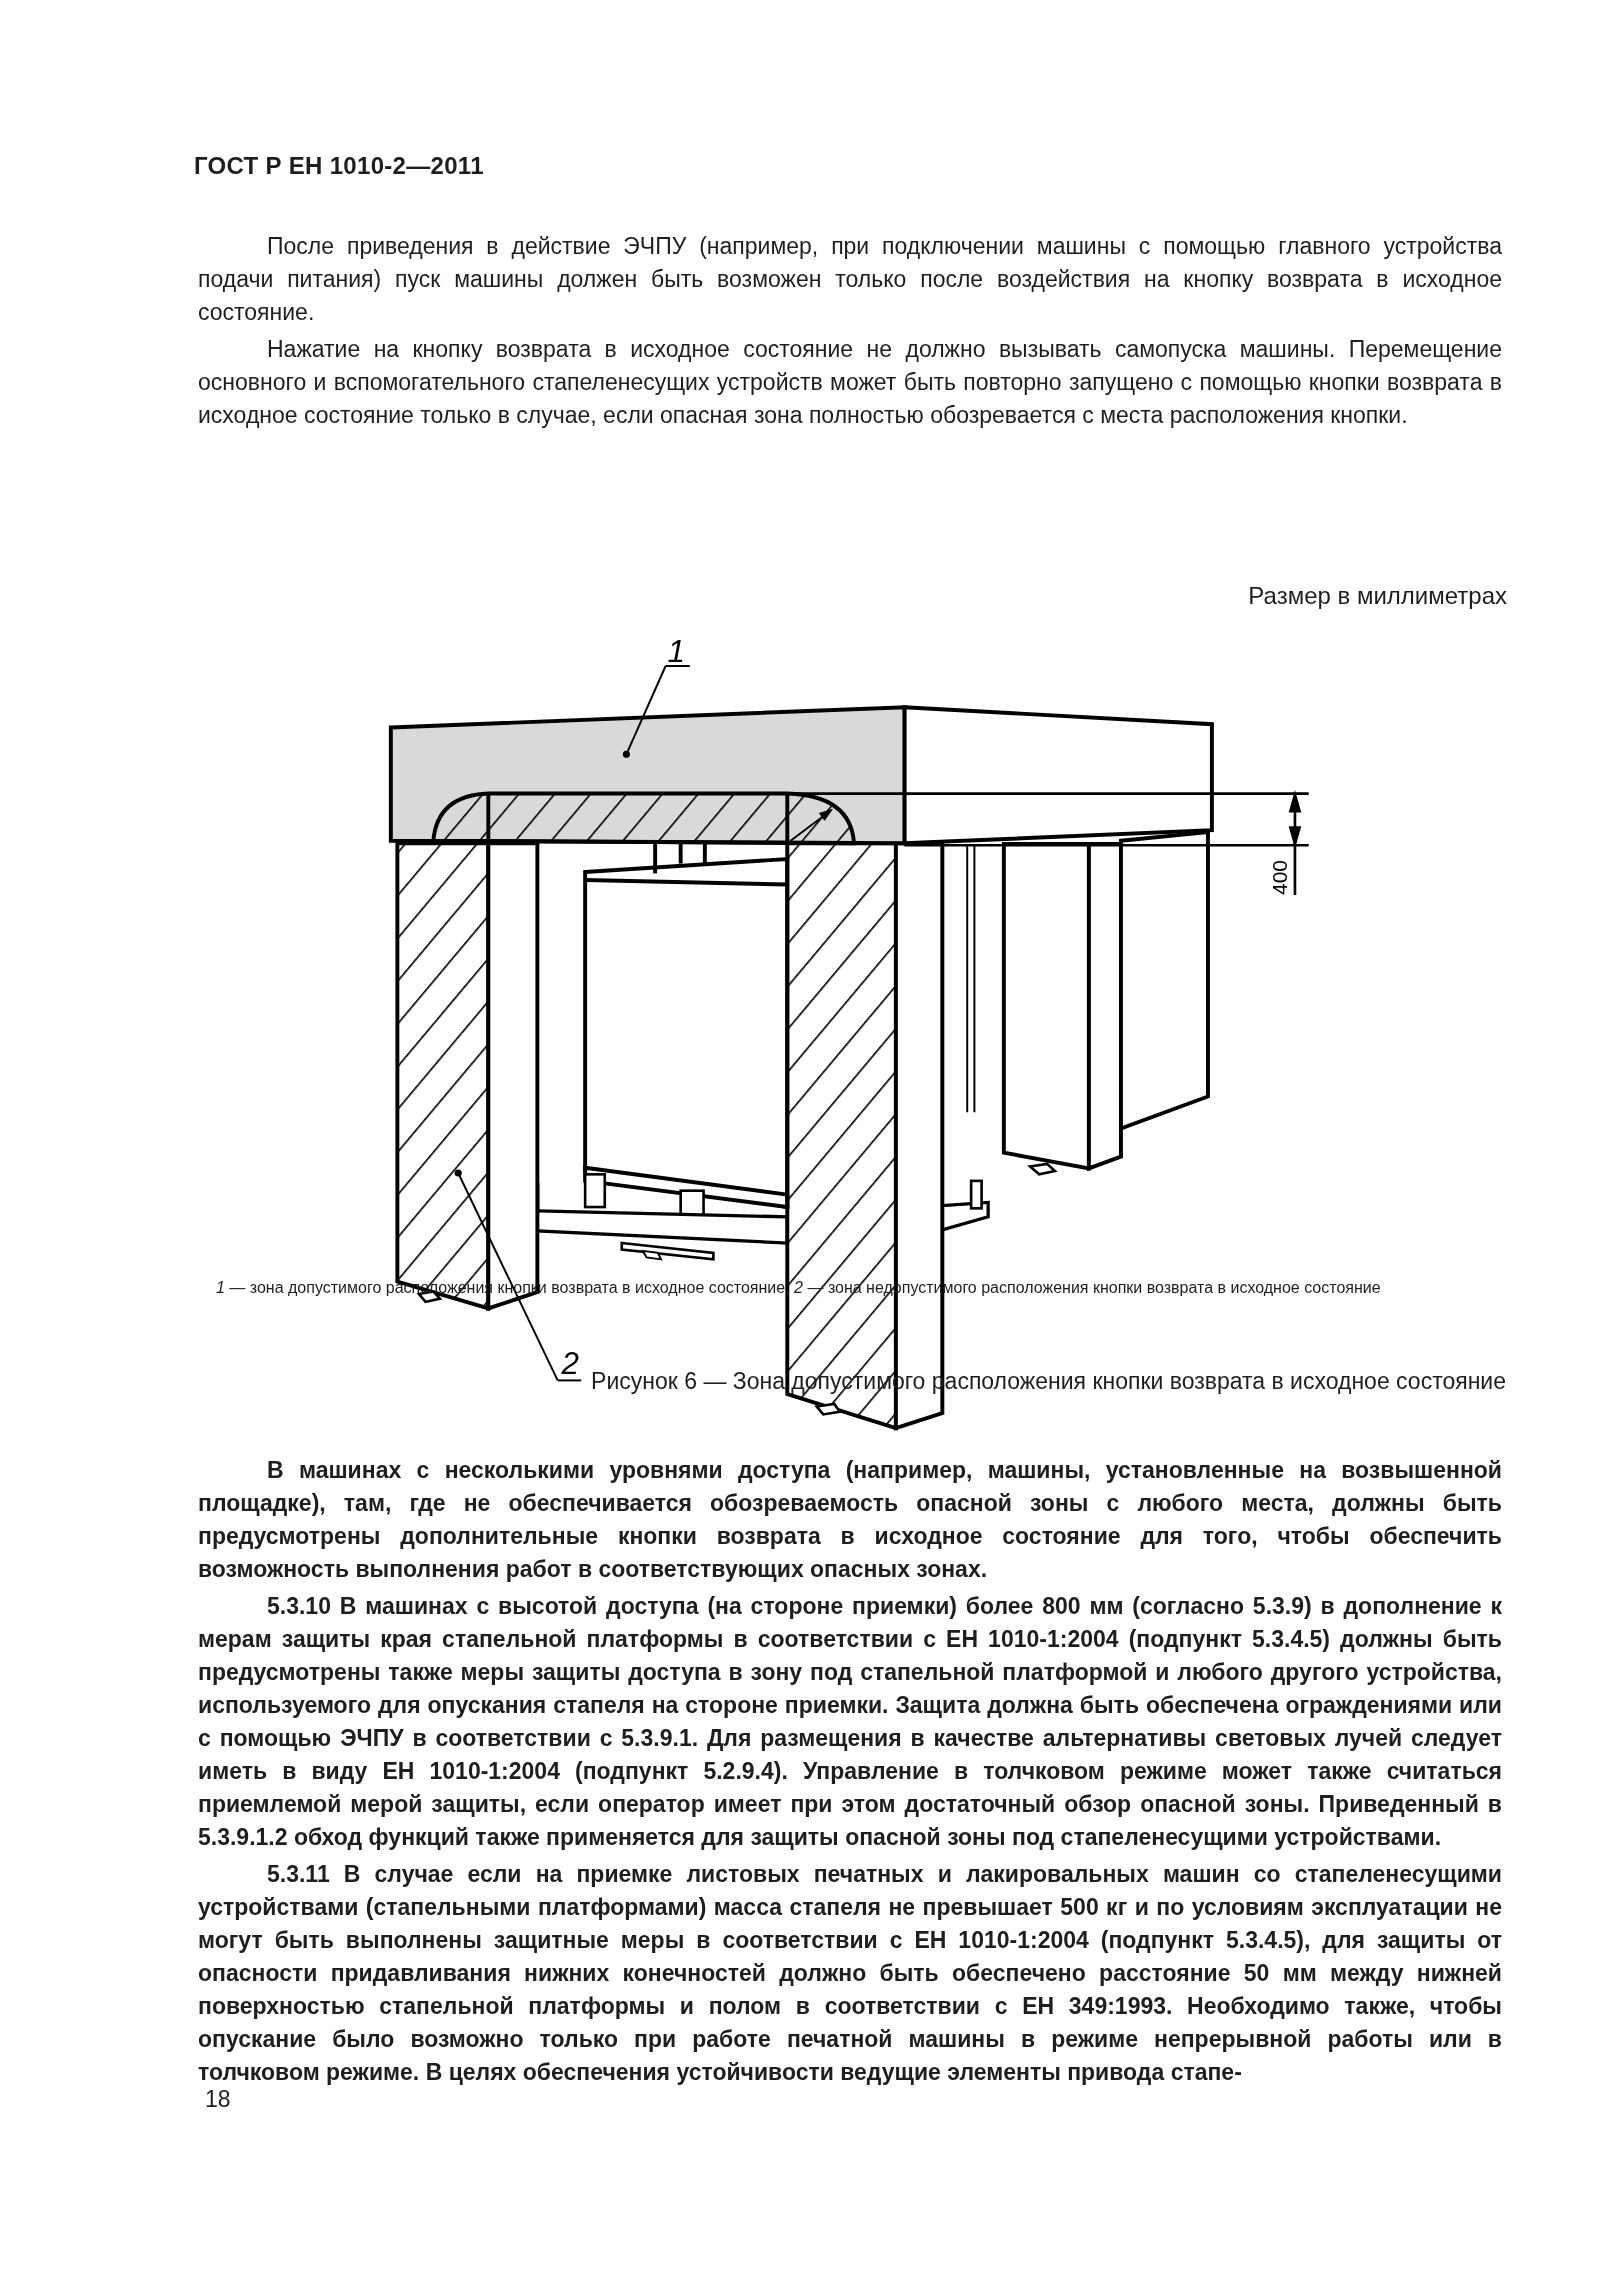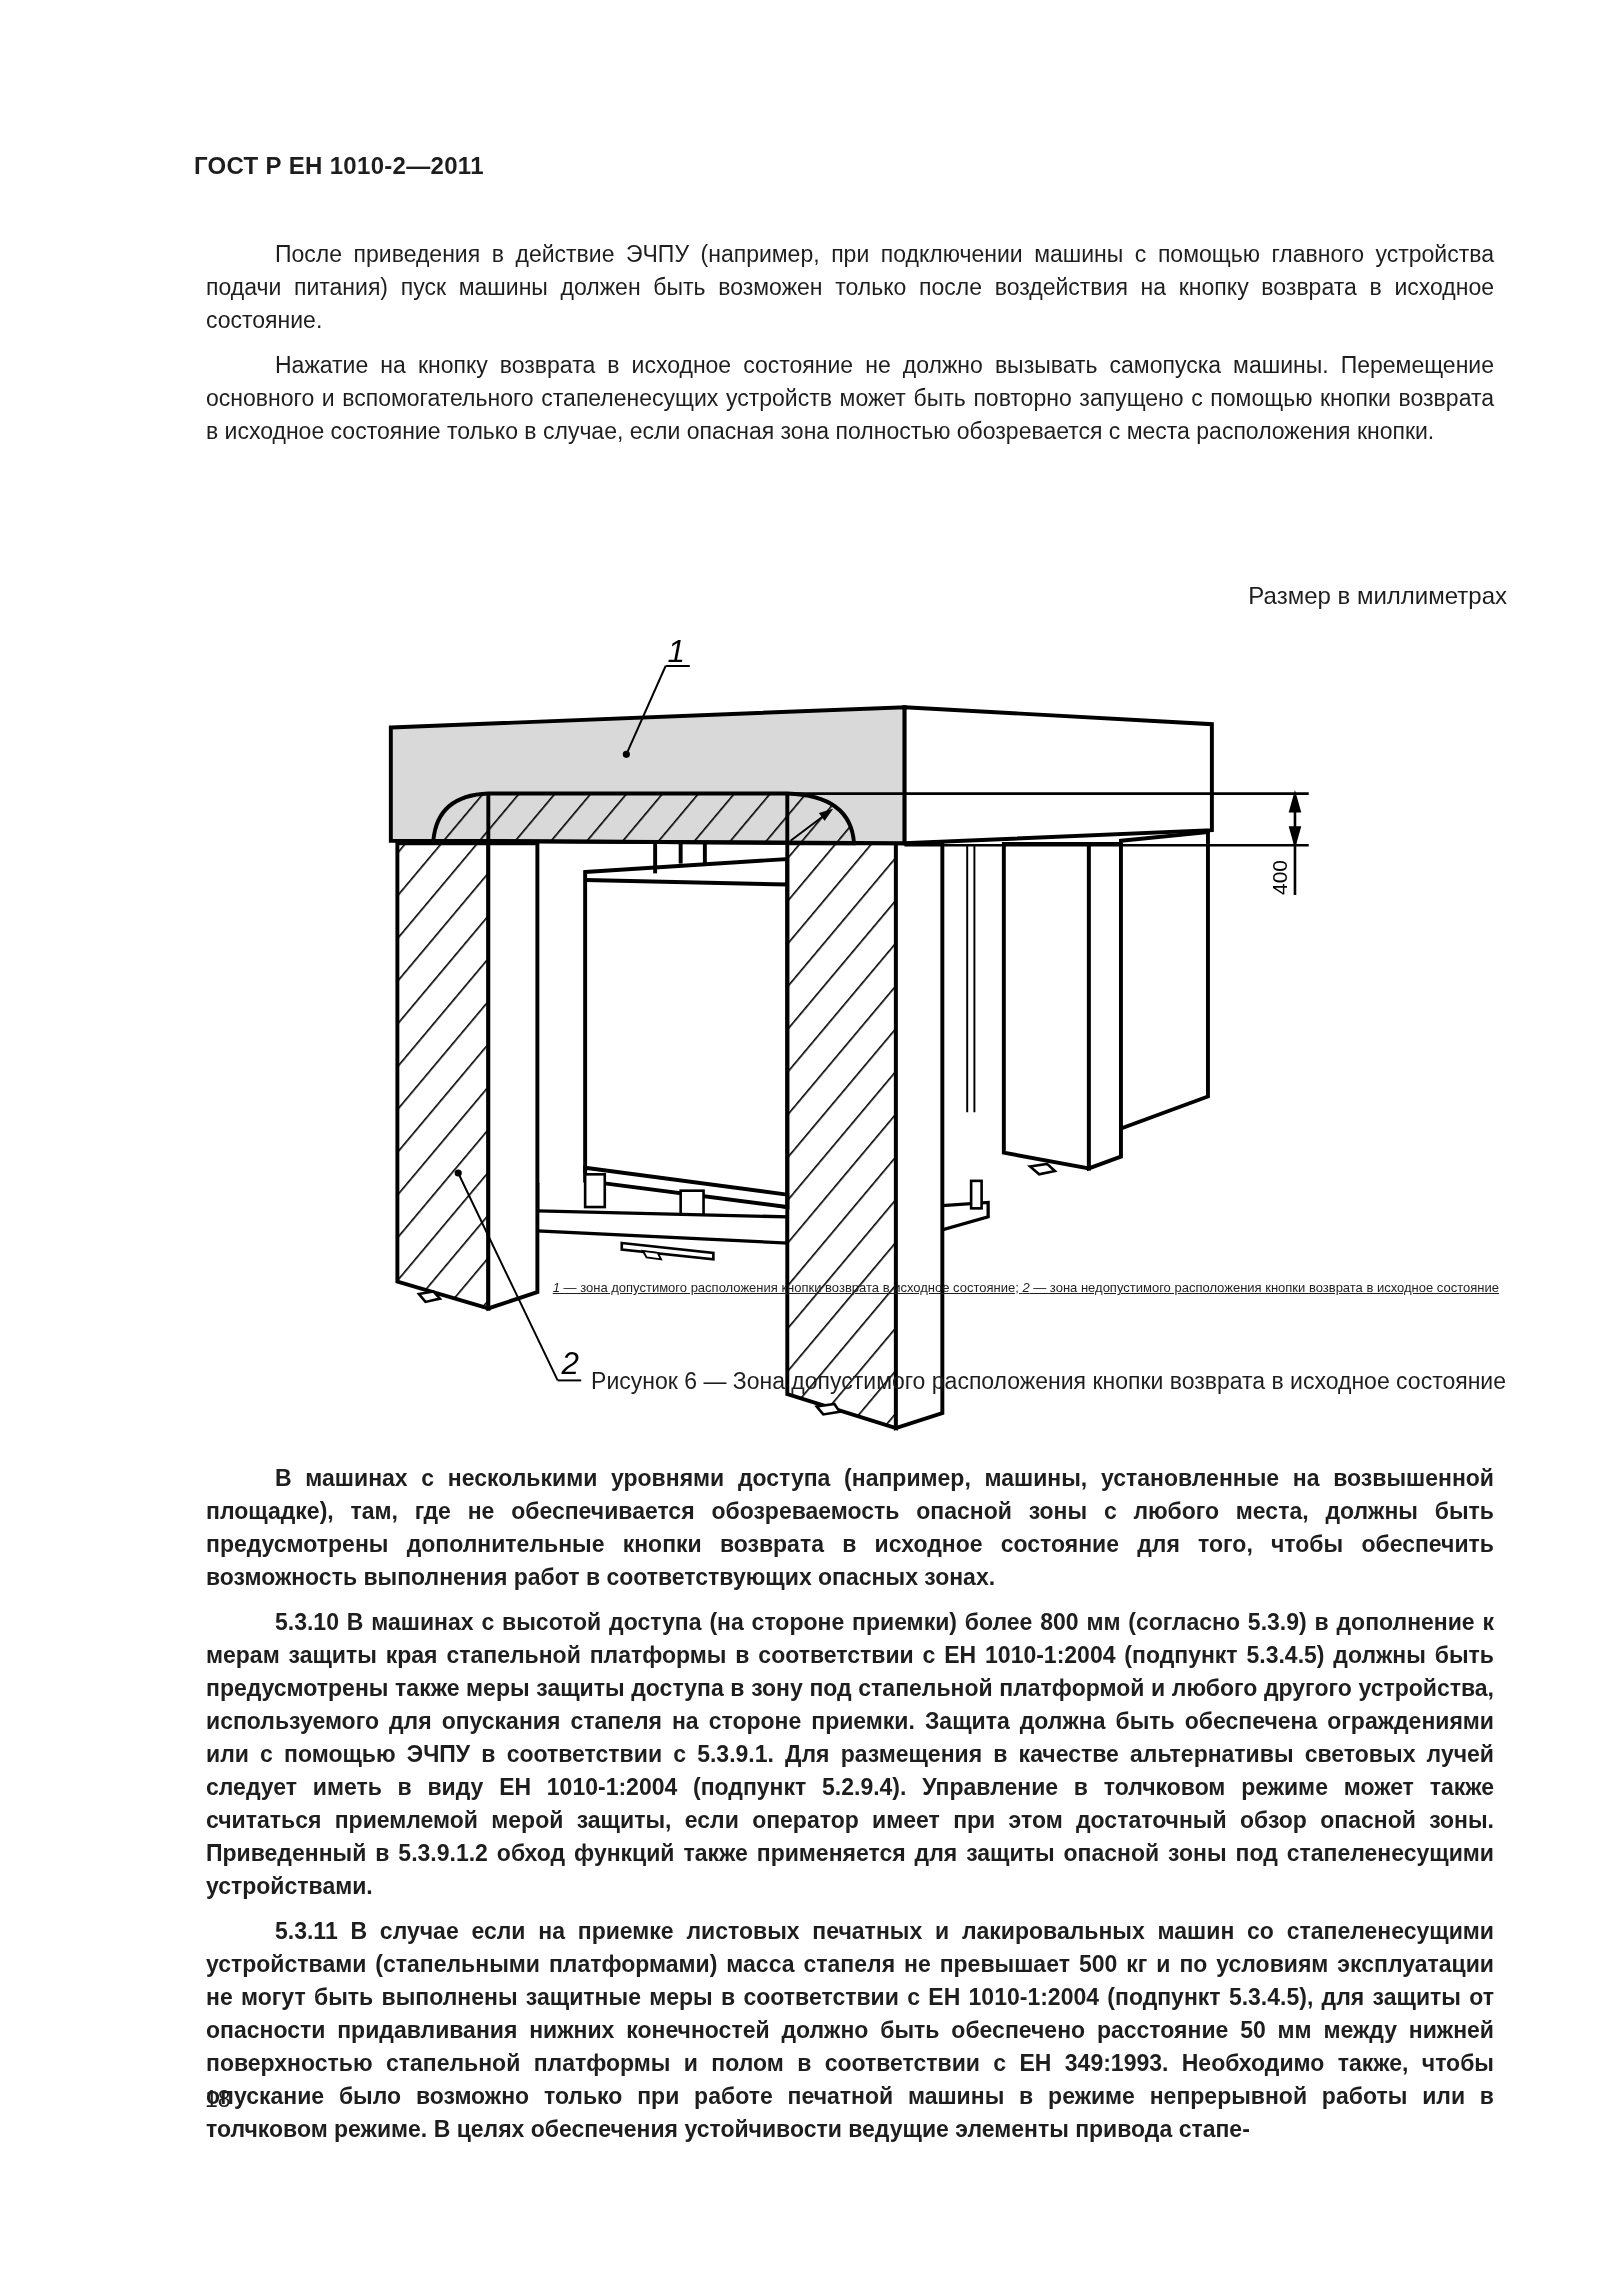--- a/index.html
+++ b/index.html
@@ -1,23 +1,23 @@
 <!DOCTYPE html>
 <html style="font-size:10.5px"><head>
 <meta charset="utf-8">
 <style>
   html, body { margin: 0; padding: 0; background: #ffffff; }
   body { width: 1623px; height: 2295px; position: relative; overflow: hidden;
          font-family: "Liberation Sans", sans-serif; color: #1e1e1e; }
   .abs { position: absolute; }
   .header { left: 194px; top: 152px; font-size: 24px; font-weight: bold; letter-spacing: 0.3px; }
   .text-block { left: 194px; width: 1312px; font-size: 23px; line-height: 33px; text-align: justify; }
-  .text-block p { margin: 12px; text-indent: 69px; }
+  .text-block p { margin: 4px; text-indent: 69px; }
   .units { right: 116px; top: 582px; font-size: 24px; }
-  .legend { left: 216px; width: 1283px; top: 1271px; font-size: 13px; line-height: 33px; text-align: right; text-decoration: underline; }
+  .legend { left: 216px; width: 1283px; top: 1271px; font-size: 16px; line-height: 33px; text-align: left; }
   .legend i { font-style: italic; }
   .fig-title { left: 194px; width: 1312px; top: 1368px; font-size: 23px; text-align: right; }
   .page-num { left: 194px; top: 2086px; font-size: 23px; margin-left: 11px; }
   svg.figure { position: absolute; left: 0; top: 0; }
   .fig-label { font-family: "Liberation Sans", sans-serif; font-style: italic; font-size: 48px; fill: #000; }
   .dim-text { font-family: "Liberation Sans", sans-serif; font-size: 32px; fill: #000; }
 </style>
 </head>
 <body>
 

